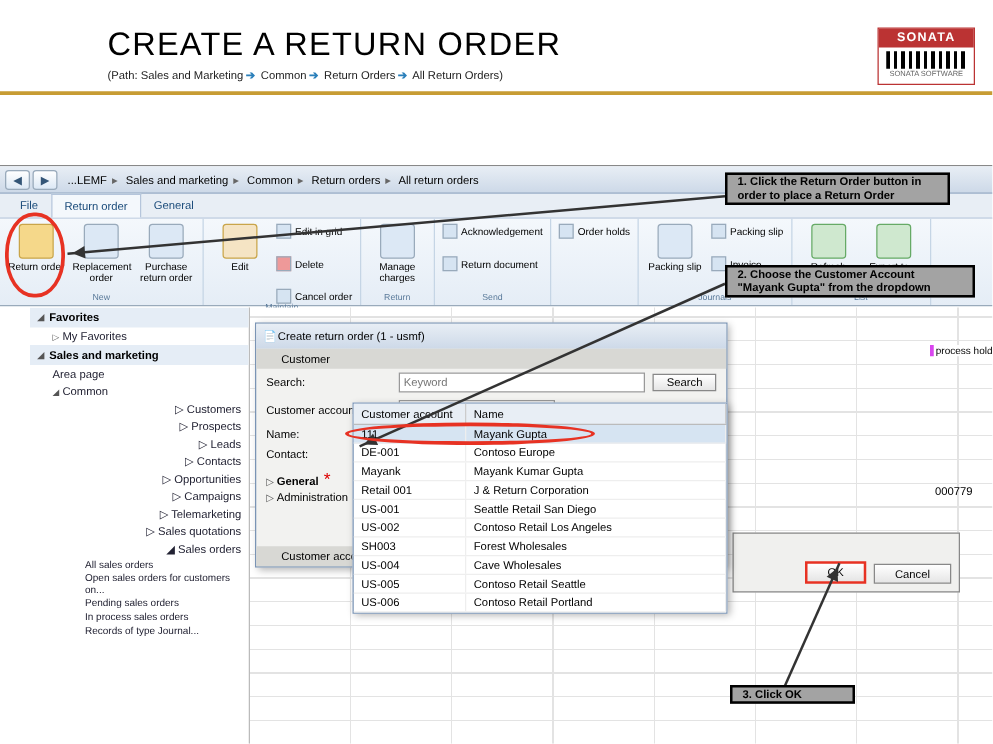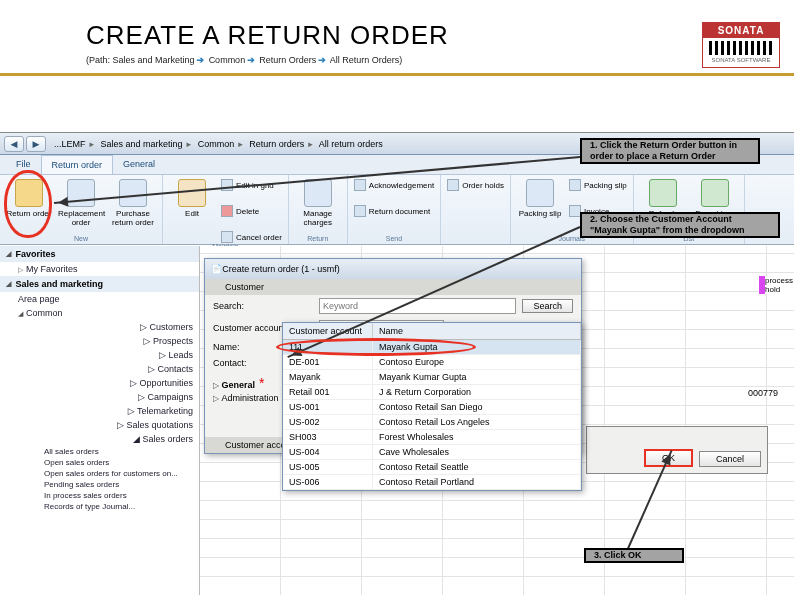--- a/index.html
+++ b/index.html
@@ -32,21 +32,21 @@
   .ribbon .big-btn { width: 46px; text-align: center; cursor: pointer; }
   .ribbon .big-btn .ico { width: 28px; height: 28px; margin: 0 auto 2px; background: #f5d88a; border: 1px solid #c9a54a; border-radius: 3px; }
   .ribbon .big-btn .lbl { font-size: 8px; line-height: 9px; }
   .ribbon .small-list { display: flex; flex-direction: column; gap: 14px; }
   .ribbon .small-item { display: flex; align-items: center; gap: 3px; font-size: 8px; cursor: pointer; }
   .ribbon .small-ico { width: 12px; height: 12px; background: #d6e4f2; border: 1px solid #9ab; }
   .ribbon .group-label { font-size: 7px; color: #5a7a9a; text-align: center; }
   
   .return-order-hl { position: absolute; top: 170px; left: 4px; width: 48px; height: 68px; border: 3px solid #e73223; border-radius: 48%; pointer-events: none; z-index: 20; }
   
-  .nav-pane { position: absolute; left: 0; top: 246px; width: 200px; bottom: 0; background: #fff; border-right: 1px solid #bbb; font-size: 9px; overflow: hidden; }
+  .nav-pane { position: absolute; left: 0; top: 246px; width: 200px; bottom: 0; background: #fff; border-right: 1px solid #bbb; font-size: 9px; overflow: hidden; padding-left: 24px; }
   .nav-pane .section-head { background: #e5edf6; padding: 3px 6px; font-weight: bold; display: flex; align-items: center; gap: 4px; }
   .nav-pane .tri { font-size: 7px; color: #555; }
   .nav-pane .item { padding: 2px 6px 2px 18px; color: #223; cursor: pointer; }
   .nav-pane .sub-item { padding: 2px 6px 2px 32px; color: #223; cursor: pointer; text-align: right; }
   .nav-pane .leaf { padding: 1px 6px 1px 44px; font-size: 8px; color: #223; }
   
   .content-grid { position: absolute; left: 200px; top: 246px; right: 0; bottom: 0; background: #fff; }
   .content-grid .grid-bg { position: absolute; inset: 0; background: repeating-linear-gradient(0deg, transparent 0 18px, #e3e3e3 18px 19px), repeating-linear-gradient(90deg, transparent 0 80px, #e3e3e3 80px 81px); }
   
   .dialog { position: absolute; top: 258px; left: 204px; width: 378px; background: #f2f2f0; border: 1px solid #7a94b5; box-shadow: 2px 2px 6px rgba(0,0,0,.3); z-index: 15; }
@@ -71,21 +71,21 @@
   .dd-hl { position: absolute; top: 338px; left: 276px; width: 200px; height: 18px; border: 3px solid #e73223; border-radius: 50%; z-index: 25; pointer-events: none; }
   
   .callout { position: absolute; background: #a3a3a3; border: 2px solid #000; padding: 0 8px; font-size: 9px; font-weight: bold; z-index: 30; line-height: 11px; }
   .c1b { top: 138px; left: 580px; width: 180px; }
   .c2b { top: 212px; left: 580px; width: 200px; }
   .c3b { top: 548px; left: 584px; width: 100px; }
   
   .arrow-line { position: absolute; background: #333; z-index: 22; transform-origin: left center; height: 2px; }
   .arrow-line::after { content: ""; position: absolute; right: -1px; top: -4px; border: 5px solid transparent; border-left: 10px solid #333; }
   
-  .right-strip { position: absolute; top: 276px; right: 0; width: 35px; background: #fff; border-left: 6px solid #d946ef; z-index: 10; font-size: 8px; text-align: left; }
+  .right-strip { position: absolute; top: 276px; right: 0; width: 50px; background: #fff; border-left: 3px solid #d946ef; z-index: 10; font-size: 8px; text-align: right; }
   
   .ok-dialog { position: absolute; top: 426px; left: 586px; width: 182px; height: 48px; background: #f0f0ee; border: 1px solid #888; z-index: 12; display: flex; align-items: flex-end; justify-content: flex-end; padding: 6px; gap: 6px; }
   .ok-dialog .btn { padding: 2px 16px; font-size: 9px; border: 1px solid #888; background: linear-gradient(#fff,#e5e5e5); cursor: pointer; }
   .ok-dialog .btn.ok-hl { border: 2px solid #e73223; }
 </style>
 </head>
 <body>
 
 <div class="header">
   <h1>CREATE A RETURN ORDER</h1>
@@ -245,21 +245,20 @@
   <div class="sub-item">▷ <span>Customers</span></div>
   <div class="sub-item">▷ <span>Prospects</span></div>
   <div class="sub-item">▷ <span>Leads</span></div>
   <div class="sub-item">▷ <span>Contacts</span></div>
   <div class="sub-item">▷ <span>Opportunities</span></div>
   <div class="sub-item">▷ <span>Campaigns</span></div>
   <div class="sub-item">▷ <span>Telemarketing</span></div>
   <div class="sub-item">▷ <span>Sales quotations</span></div>
   <div class="sub-item">◢ <span>Sales orders</span></div>
   <div class="leaf">All sales orders</div>
-  <div class="leaf">Open sales orders</div>
   <div class="leaf">Open sales orders for customers on...</div>
   <div class="leaf">Pending sales orders</div>
   <div class="leaf">In process sales orders</div>
   <div class="leaf">Records of type Journal...</div>
 </div>
 
 <div class="content-grid">
   <div class="grid-bg"></div>
 </div>
 
@@ -311,21 +310,21 @@
       <div class="dd-row">
         <div class="c1">Mayank</div>
         <div class="c2">Mayank Kumar Gupta</div>
       </div>
       <div class="dd-row">
         <div class="c1">Retail 001</div>
         <div class="c2">J &amp; Return Corporation</div>
       </div>
       <div class="dd-row">
         <div class="c1">US-001</div>
-        <div class="c2">Contoso Retail San Diego</div>
+        <div class="c2">Seattle Retail San Diego</div>
       </div>
       <div class="dd-row">
         <div class="c1">US-002</div>
         <div class="c2">Contoso Retail Los Angeles</div>
       </div>
       <div class="dd-row">
         <div class="c1">SH003</div>
         <div class="c2">Forest Wholesales</div>
       </div>
       <div class="dd-row">

